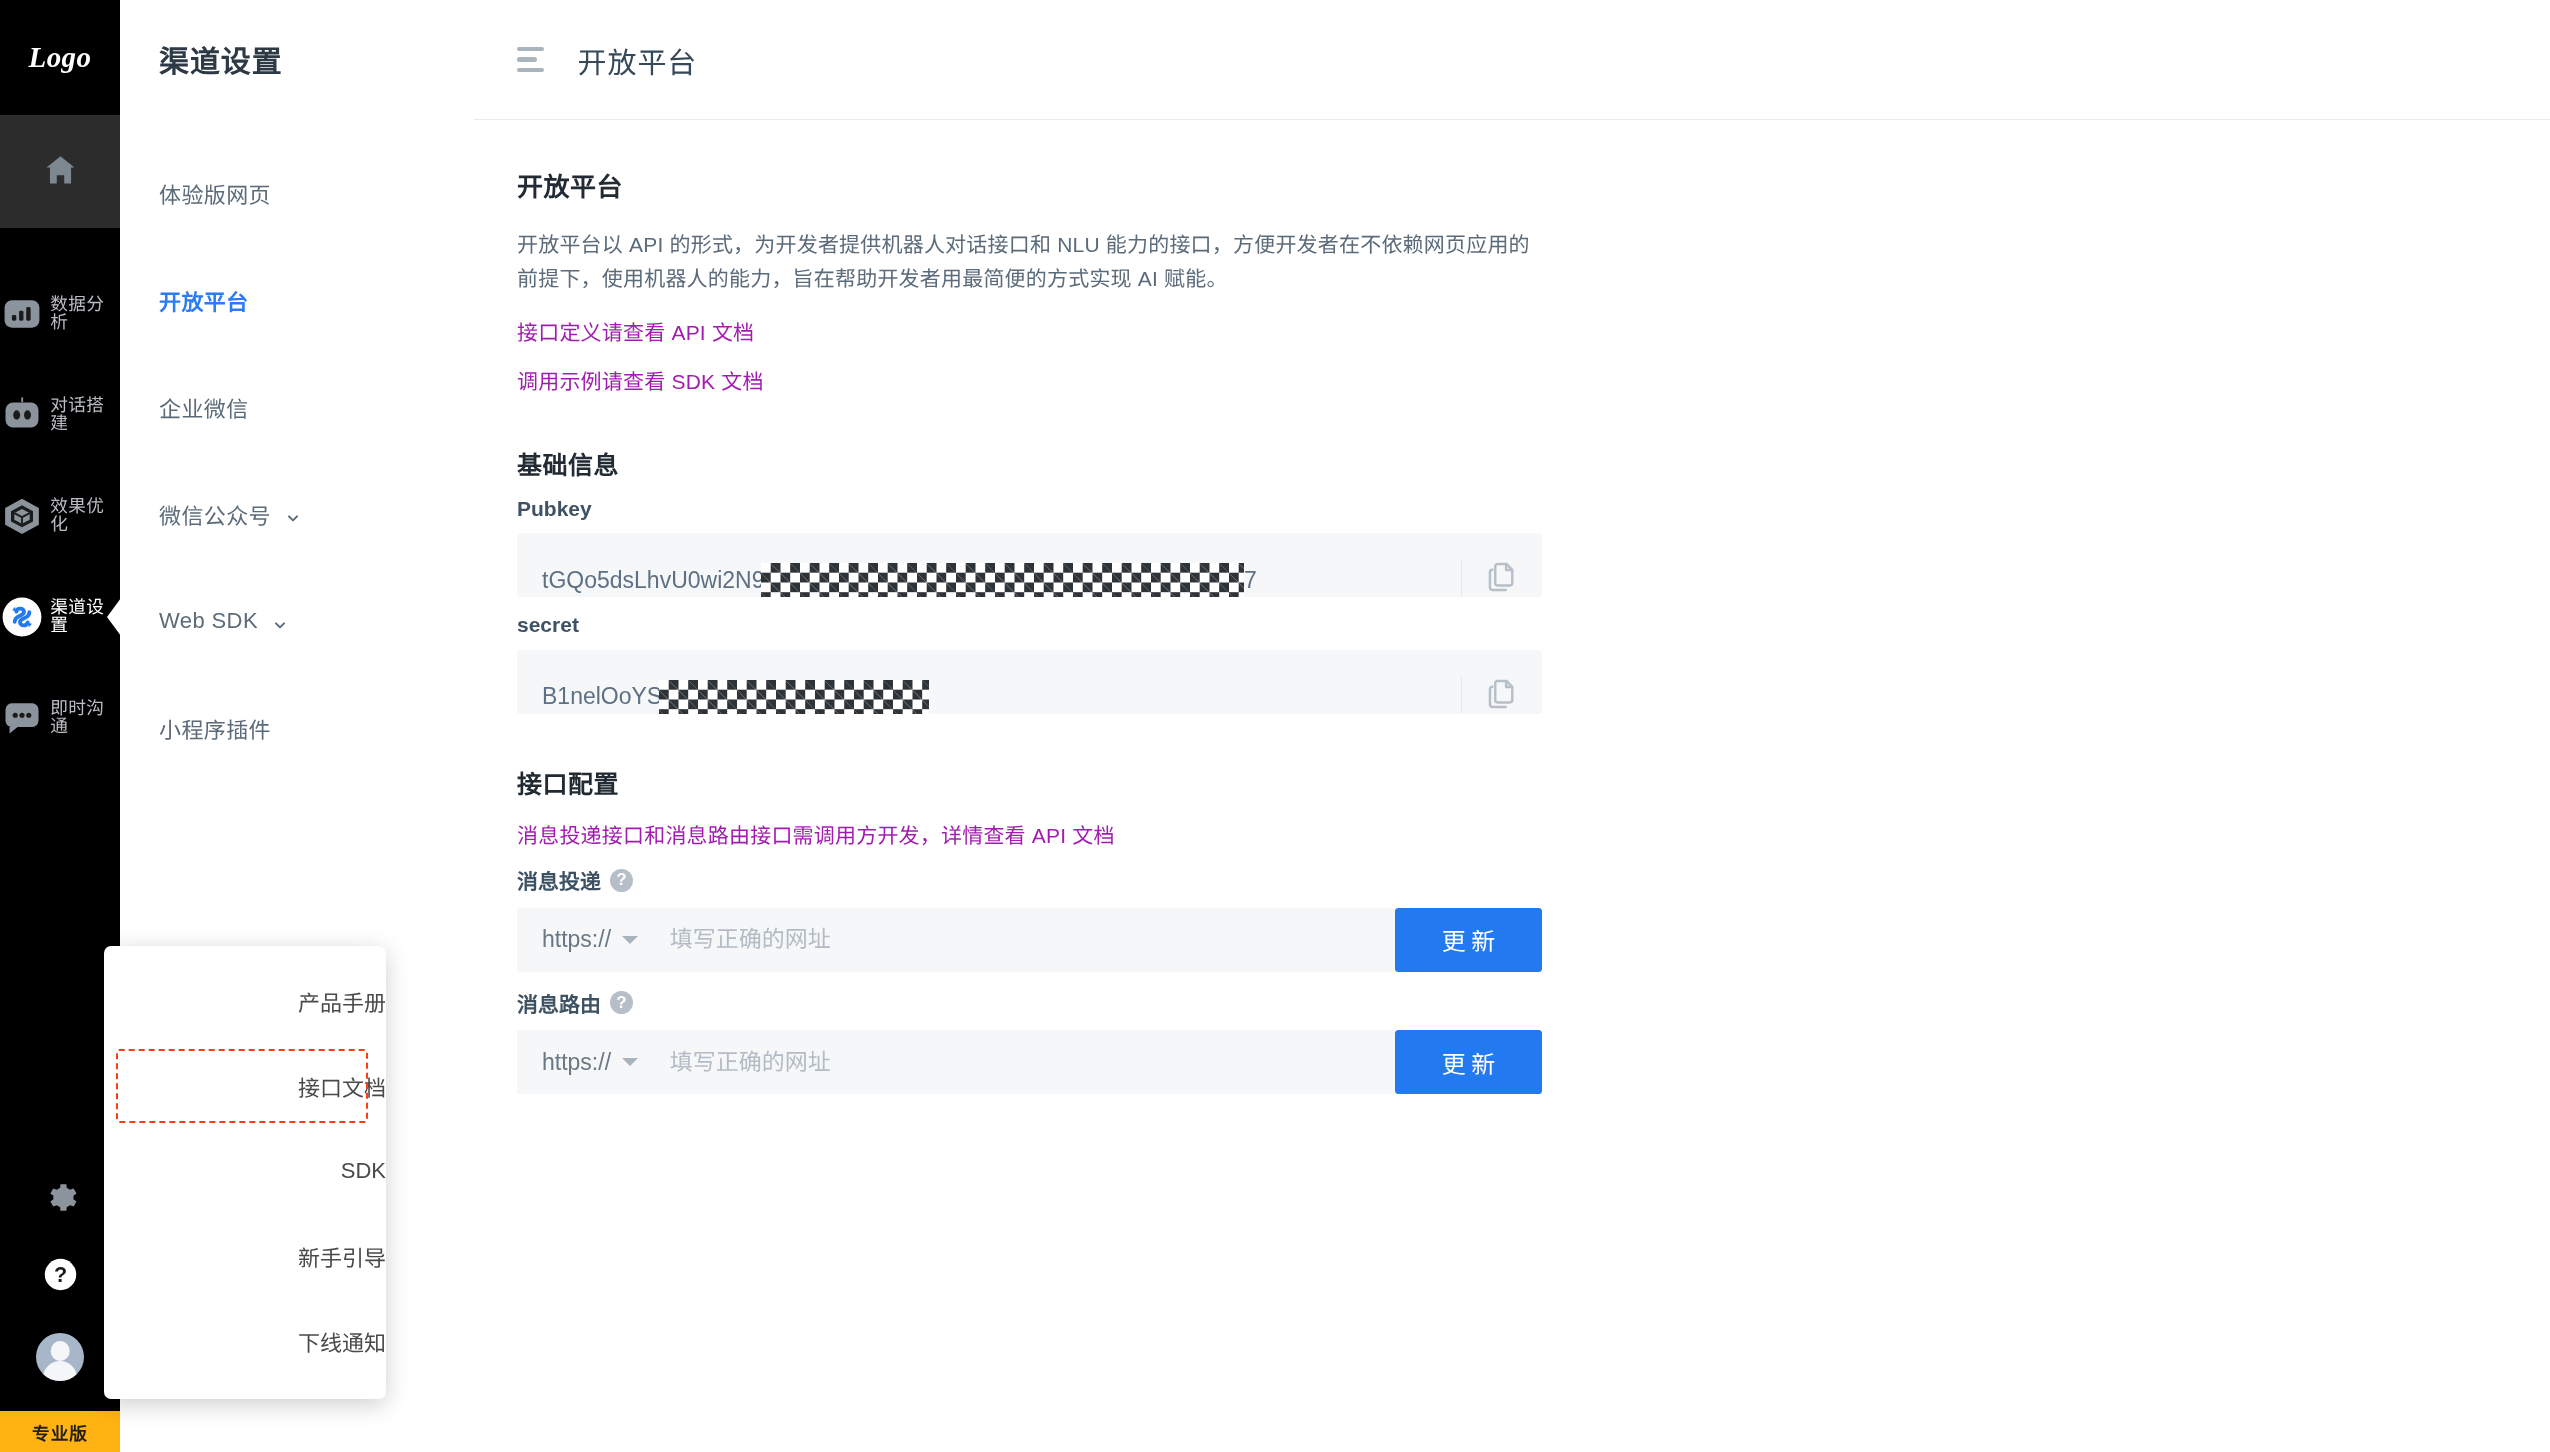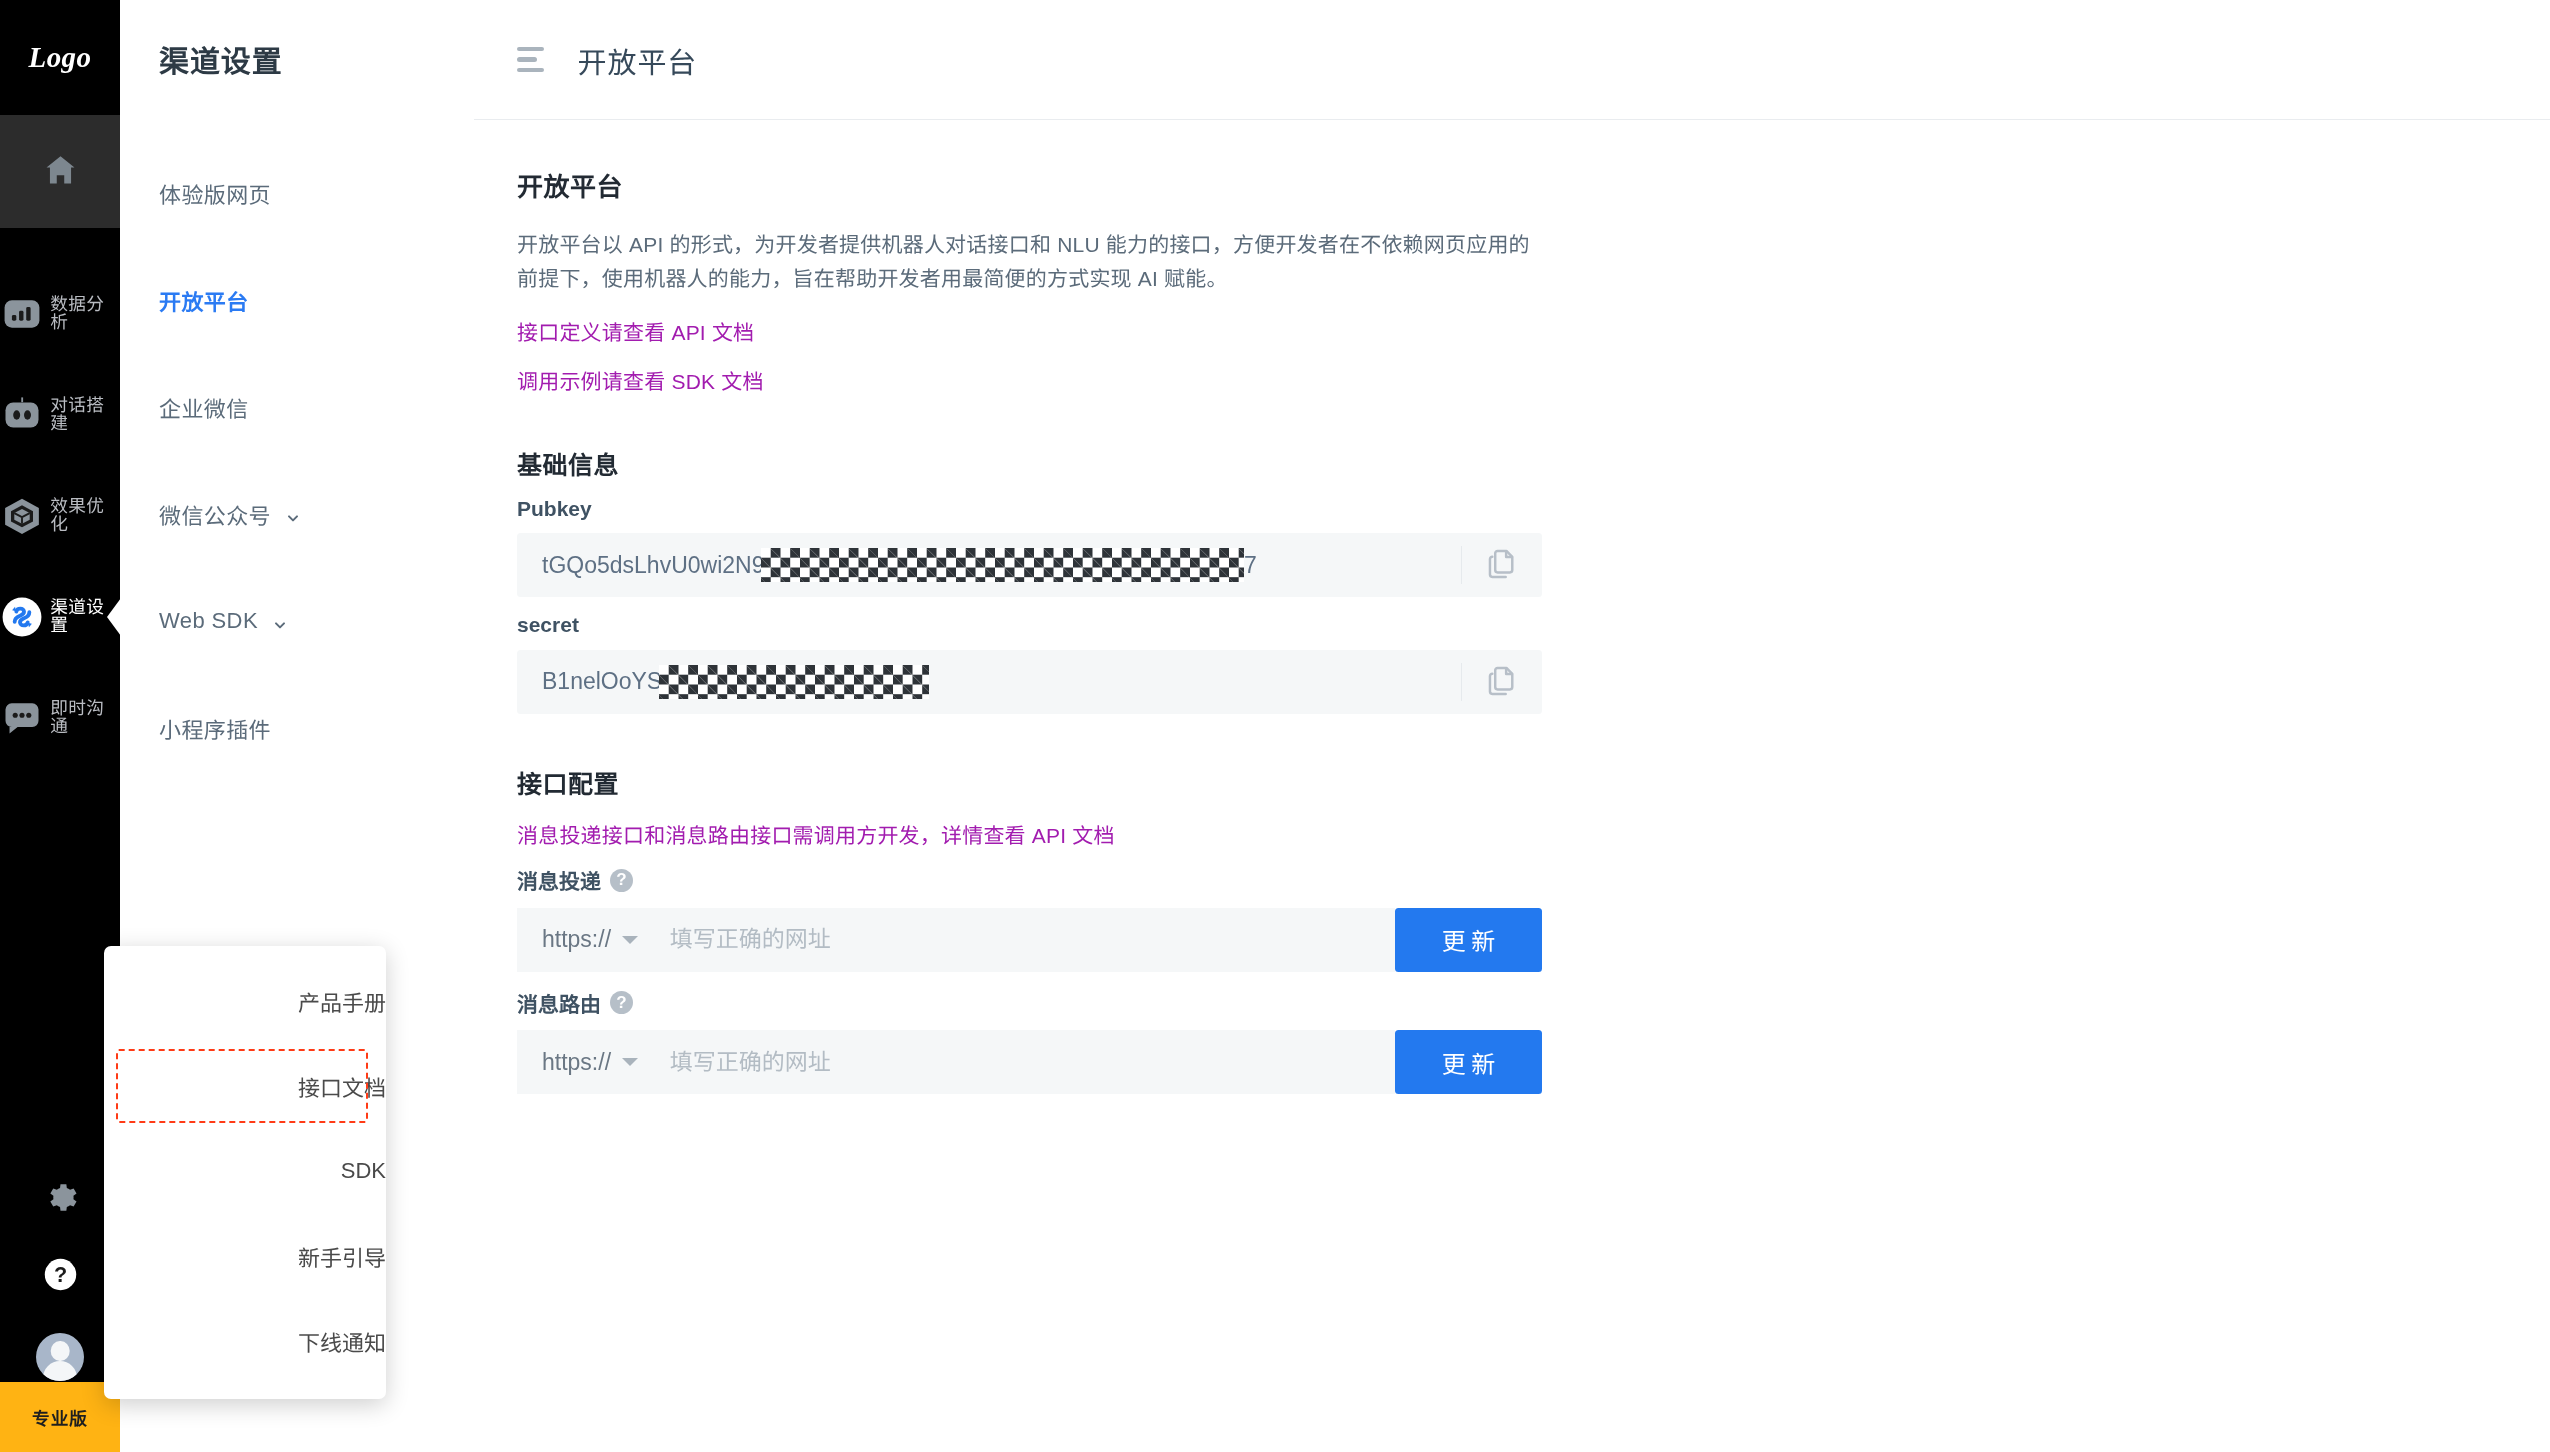--- a/index.html
+++ b/index.html
@@ -43,21 +43,21 @@
     width: 0; height: 0;
     border-top: 19.5px solid transparent;
     border-bottom: 19.5px solid transparent;
     border-right: 14px solid #ffffff;
   }
   .rail-bottom {
     position: absolute; left: 0; bottom: 71px; width: 120px;
     display: flex; flex-direction: column; align-items: center; gap: 37px;
   }
   .rail-pro {
-    position: absolute; left: 0; bottom: 0; width: 120px; height: 70px;
+    position: absolute; left: 0; bottom: 0; width: 120px; height: 41px;
     background: #ffb313; display: flex; align-items: center; justify-content: center;
     color: #1f1f1f; font-size: 17.7px; font-weight: bold; letter-spacing: 0.9px;
   }
   .avatar {
     width: 48px; height: 48px; border-radius: 50%; background: #a8b6c9;
     display: block; overflow: hidden; position: relative;
   }
   .avatar::before {
     content: ""; position: absolute; left: 50%; top: 8px;
     transform: translateX(-50%);
@@ -131,21 +131,21 @@
     margin-top: 16px; margin-bottom: 12.4px; display: flex; align-items: center; gap: 8.9px;
   }
   .qmark {
     width: 23px; height: 23px; border-radius: 50%; background: #b6bfc8;
     color: #ffffff; font-size: 17px; font-weight: bold;
     display: inline-flex; align-items: center; justify-content: center;
     font-family: "Liberation Sans", sans-serif; cursor: pointer;
   }
 
   .readonly-row {
-    width: 1025px; height: 64px; display: flex; align-items: center;
+    width: 1025px; height: 64px; display: flex; align-items: flex-end;
     background: #f5f7f8; border-radius: 3.5px; overflow: hidden;
   }
   .readonly-val {
     flex: 1 1 auto; display: flex; align-items: center;
     padding-left: 25px; font-size: 23px; color: #5e7084;
     font-family: "Liberation Sans", sans-serif;
     overflow: hidden; white-space: nowrap; position: relative;
   }
   .mask {
     display: inline-block; height: 34px; vertical-align: middle;

